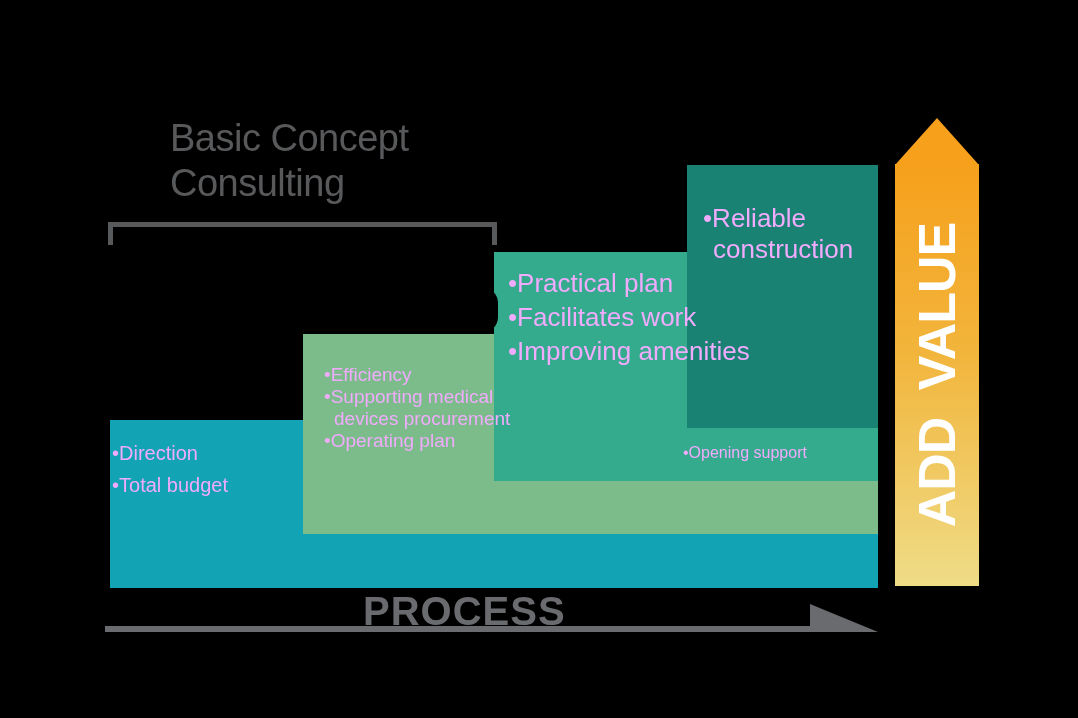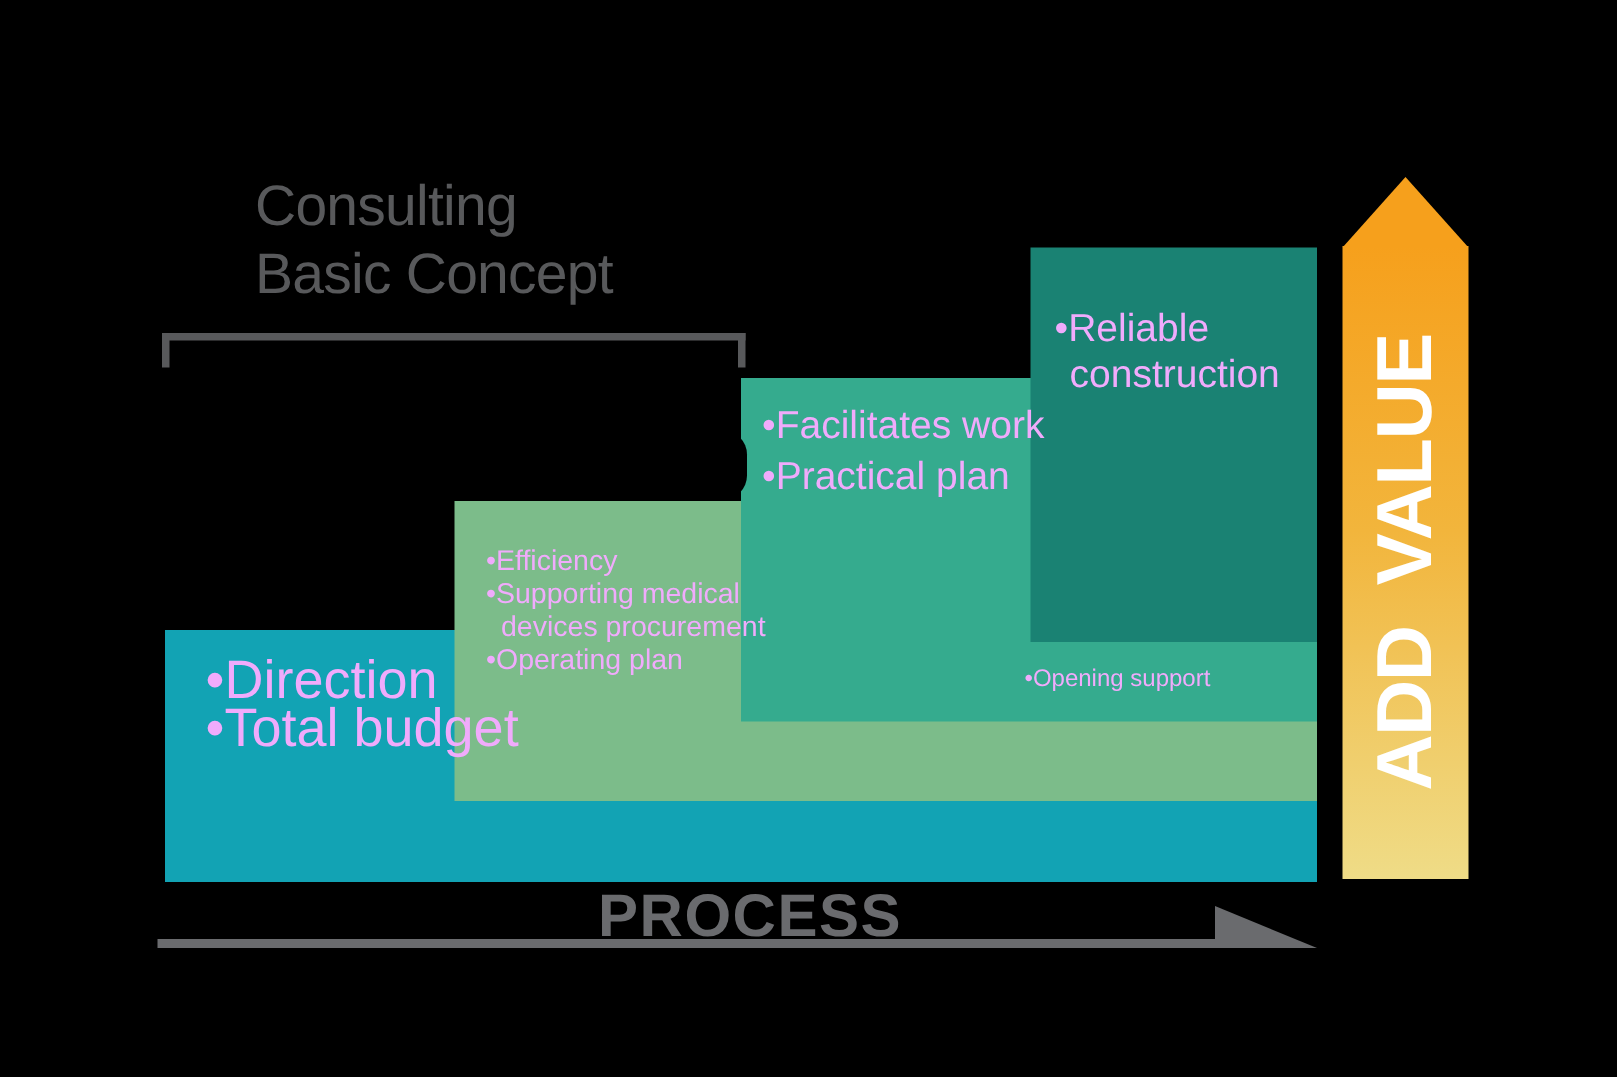--- a/index.html
+++ b/index.html
@@ -22,28 +22,28 @@
   .step.s2{left:303px;top:334px;width:575px;height:200px;background:#7CBC8A;z-index:2;}
   .step.s3{left:494px;top:252px;width:384px;height:229px;background:#35AB8E;z-index:3;}
   .step.s4{left:687px;top:165px;width:191px;height:263px;background:#1A8273;z-index:4;}
   .fragment{
     position:absolute;left:470px;top:287px;width:28px;height:46px;background:#000;
     border-radius:0 16px 16px 0;z-index:5;
   }
   
   .bullets{position:absolute;z-index:10;color:#f0abfc;}
   .bullet-line{padding-left:10px;text-indent:-10px;}
-  .bl1{left:137px;top:437px;font-size:36px;line-height:32px;width:270px;}
+  .bl1{left:112px;top:437px;font-size:20px;line-height:32px;width:270px;}
   .bl2{left:324px;top:364px;font-size:19px;line-height:22px;width:200px;}
   .bl3{left:508px;top:266px;font-size:26px;line-height:34px;width:380px;white-space:nowrap;}
   .bl4{left:703px;top:203px;font-size:26px;line-height:31px;width:162px;}
   .bl5{left:683px;top:438px;font-size:16px;line-height:30px;width:260px;white-space:nowrap;}
   
   .process-label{
-    position:absolute;left:380px;top:589px;width:240px;text-align:center;z-index:11;
+    position:absolute;left:363px;top:589px;width:240px;z-index:11;
     color:#6A6B6E;font-size:40px;font-weight:bold;letter-spacing:1px;
   }
   .process-line{position:absolute;left:105px;top:626px;width:705px;height:6px;background:#6A6B6E;}
   .process-head{
     position:absolute;left:810px;top:604px;width:68px;height:28px;background:#6A6B6E;
     clip-path:polygon(0 0,100% 100%,0 100%);
   }
   
   .value-body{
     position:absolute;left:895px;top:164px;width:84px;height:422px;
@@ -58,22 +58,22 @@
     transform:rotate(-90deg);white-space:nowrap;color:#FFF;
     font-size:52px;font-weight:bold;letter-spacing:-1px;word-spacing:14px;
   }
 </style>
 </head>
 <body>
 
 <div id="stage">
 
   <div class="title">
+    <div>Basic Concept</div>
     <div>Consulting</div>
-    <div>Basic Concept</div>
   </div>
 
   <div class="bracket"></div>
 
   <div class="step s1"></div>
   <div class="step s2"></div>
   <div class="step s3"></div>
   <div class="step s4"></div>
 
   <div class="fragment"></div>
@@ -81,22 +81,23 @@
   <div class="bullets bl1">
       <div class="bullet-line">•Direction</div>
       <div class="bullet-line">•Total budget</div>
     </div>
   <div class="bullets bl2">
       <div class="bullet-line">•Efficiency</div>
       <div class="bullet-line">•Supporting medical devices procurement</div>
       <div class="bullet-line">•Operating plan</div>
     </div>
   <div class="bullets bl3">
+      <div class="bullet-line">•Practical plan</div>
       <div class="bullet-line">•Facilitates work</div>
-      <div class="bullet-line">•Practical plan</div>
+      <div class="bullet-line">•Improving amenities</div>
     </div>
   <div class="bullets bl4">
       <div class="bullet-line">•Reliable construction</div>
     </div>
   <div class="bullets bl5">
       <div class="bullet-line">•Opening support</div>
     </div>
 
   <div class="process-label">PROCESS</div>
   <div class="process-line"></div>

